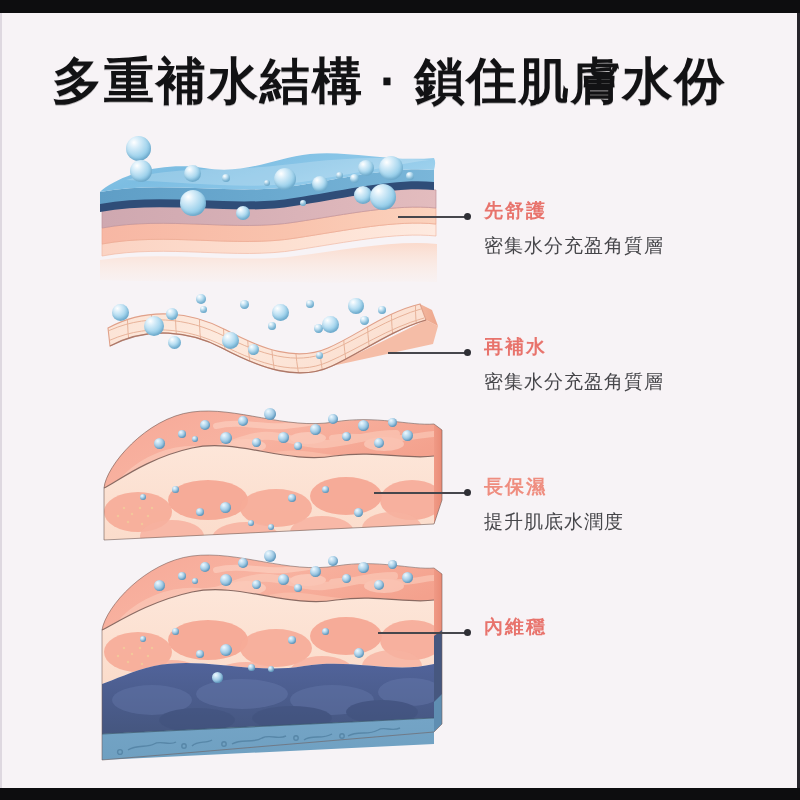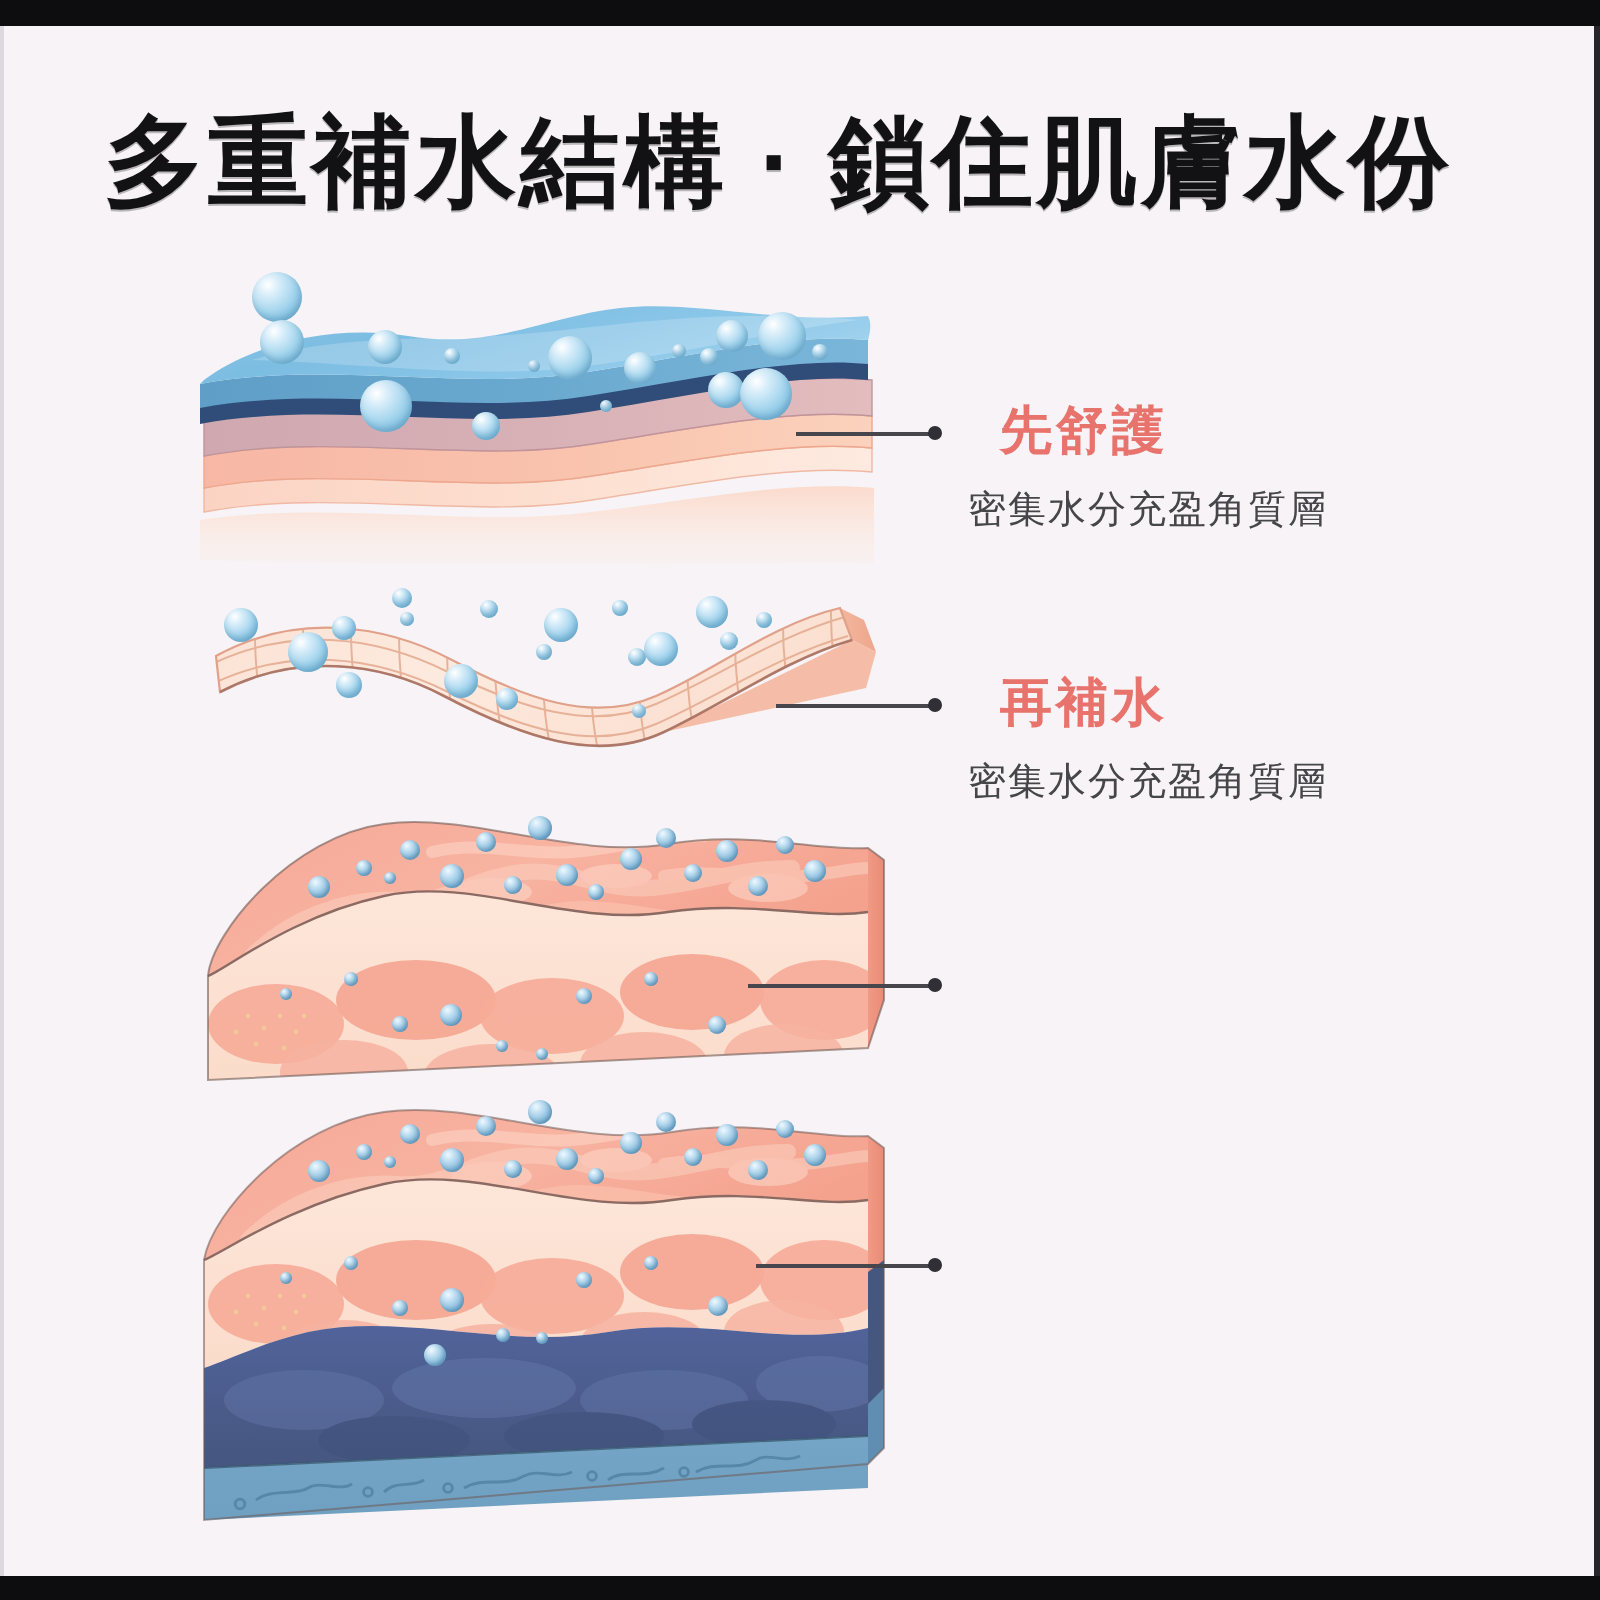--- a/index.html
+++ b/index.html
@@ -57,25 +57,24 @@
     letter-spacing: 2px;
     color: #121214;
     white-space: nowrap;
     z-index: 20;
     text-shadow: 0 1px 0 rgba(0,0,0,0.25);
   }
 
   
   .label-block { position: absolute; z-index: 25; }
   .label-head {
-    font-size: 26px;
+    font-size: 19px;
     font-weight: bold;
     letter-spacing: 2px;
     white-space: nowrap;
-    margin-left: 16px;
   }
   .label-sub {
     font-size: 19px;
     color: #46464a;
     letter-spacing: 1px;
     white-space: nowrap;
     margin-top: 9px;
   }
 
   
@@ -526,20 +525,25 @@
   <div class="label-block" style="left:484px;top:198px;">
     <div class="label-head" style="color:#e8736c;">先舒護</div>
     <div class="label-sub">密集水分充盈角質層</div>
   </div>
 
   <div class="label-block" style="left:484px;top:334px;">
     <div class="label-head" style="color:#e8736c;">再補水</div>
     <div class="label-sub">密集水分充盈角質層</div>
   </div>
 
+  <div class="label-block" style="left:484px;top:474px;">
+    <div class="label-head" style="color:#ef8d7f;">長保濕</div>
+    <div class="label-sub">提升肌底水潤度</div>
+  </div>
 
   <div class="label-block" style="left:484px;top:614px;">
+    <div class="label-head" style="color:#e8736c;">內維穩</div>
   </div>
 
   <div class="edge-left"></div>
   <div class="edge-right"></div>
   <div class="bar-bottom"></div>
 </div>
 
 </body></html>

